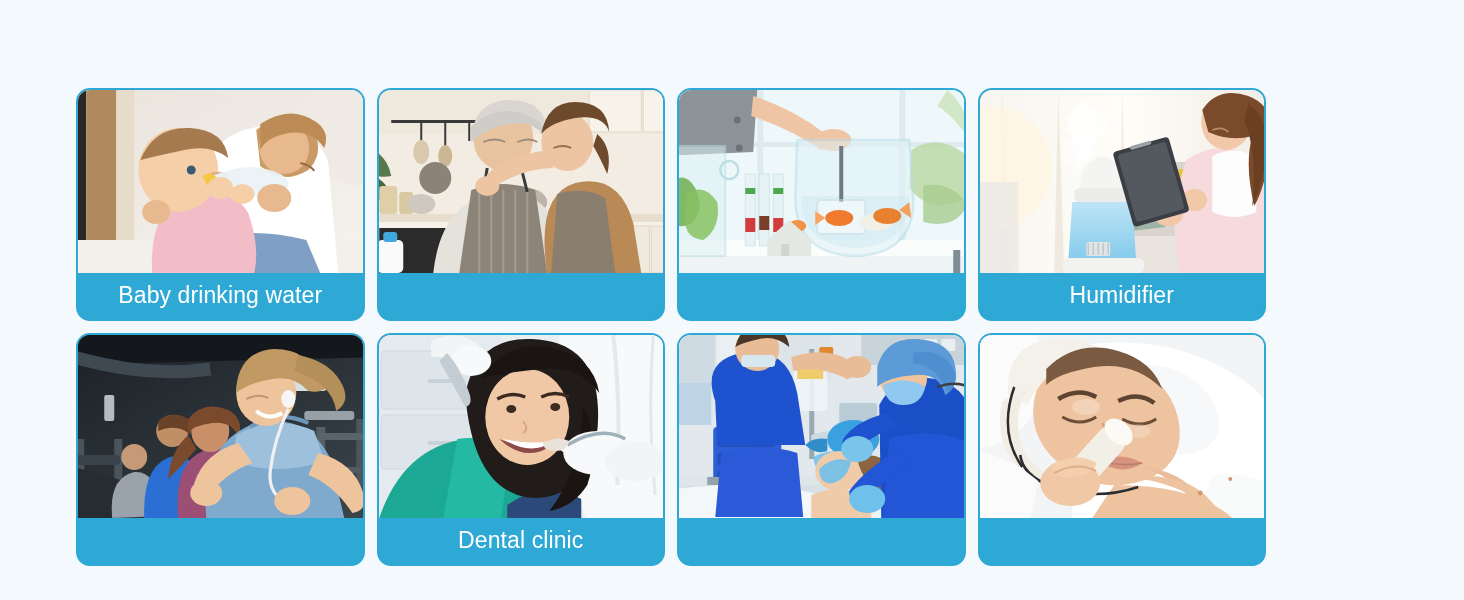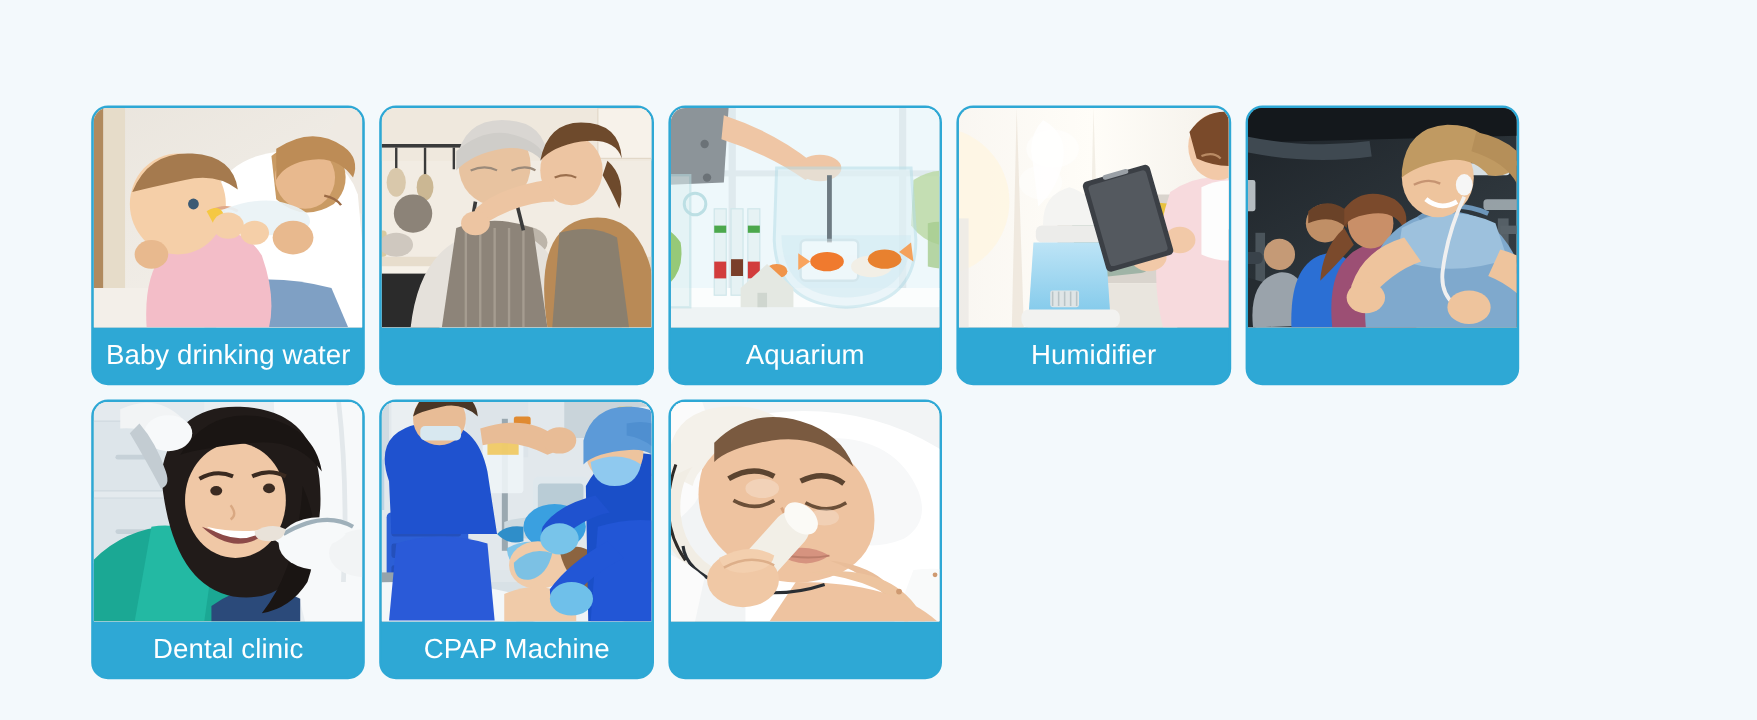--- a/index.html
+++ b/index.html
@@ -15,21 +15,21 @@
     font-family: "Liberation Sans", sans-serif;
     -webkit-font-smoothing: antialiased;
   }
 
   .application-grid {
     position: absolute;
     left: 76px;
     top: 88px;
     width: 1190px;
     display: grid;
-    grid-template-columns: repeat(5, 1fr);
+    grid-template-columns: repeat(4, 1fr);
     grid-template-rows: repeat(2, 233px);
     column-gap: 12px;
     row-gap: 12px;
   }
 
   .app-card {
     position: relative;
     border: 2px solid #2ea8d5;
     border-radius: 14px;
     overflow: hidden;
@@ -214,21 +214,20 @@
         <path d="M164 128 l-10 -7 l0 14 Z" fill="#f9a45e"></path>
         <ellipse cx="215" cy="132" rx="17" ry="9" fill="#f2efe6"></ellipse>
         <ellipse cx="226" cy="126" rx="14" ry="8" fill="#e8812f"></ellipse>
         <path d="M238 120 l10 -8 l2 16 Z" fill="#f4a15b"></path>
         <ellipse cx="136" cy="136" rx="9" ry="6" fill="#f0944a"></ellipse>
 
         <path d="M106 150 l22 -20 l22 20 l0 16 l-44 0 Z" fill="#e4e8e2"></path>
         <rect x="120" y="154" width="8" height="12" fill="#cfd6cf"></rect>
       </svg>
     </div>
-    <div class="card-caption">Aquarium</div>
   </div>
 
   <div class="app-card">
     <div class="card-photo">
       <svg viewBox="0 0 320 183" preserveAspectRatio="xMidYMid slice" aria-hidden="true">
         <defs>
           <linearGradient id="humWin" x1="0" y1="0" x2="1" y2="0">
             <stop offset="0" stop-color="#f7f4ef"></stop>
               <stop offset="0.5" stop-color="#fffdf8"></stop>
               <stop offset="1" stop-color="#f0ece5"></stop>
@@ -452,21 +451,20 @@
         <path d="M216 32 q8 -30 40 -28 q34 2 38 28 q4 20 -10 28 q-6 -22 -30 -20 q-28 2 -38 12 Z" fill="#5c9ad8"></path>
         <path d="M252 18 q28 -6 40 16 q6 16 -6 24 q-8 -26 -34 -30 Z" fill="#4f8fd0"></path>
         <path d="M222 50 q24 -10 42 2 q-4 18 -22 18 q-18 0 -20 -20 Z" fill="#8fc9ef"></path>
         <path d="M226 78 q-32 8 -44 26 q-4 12 10 14 q24 -22 46 -26 Z" fill="#1f52cf"></path>
         <ellipse cx="196" cy="114" rx="16" ry="13" fill="#78c4ea"></ellipse>
         <path d="M236 116 q-32 18 -48 40 q0 14 14 12 q22 -26 48 -38 Z" fill="#2256d6"></path>
         <ellipse cx="206" cy="164" rx="18" ry="14" fill="#6fc0ea"></ellipse>
         <path d="M276 52 q28 -10 42 10" stroke="#3e3e3e" stroke-width="2.5" fill="none"></path>
       </svg>
     </div>
-    <div class="card-caption">CPAP Machine</div>
   </div>
 
   <div class="app-card">
     <div class="card-photo">
       <svg viewBox="0 0 320 183" preserveAspectRatio="xMidYMid slice" aria-hidden="true">
         <rect width="320" height="183" fill="#f6f7f8"></rect>
         <path d="M0 0 L320 0 L320 183 L0 183 Z" fill="#f2f4f5"></path>
 
         <path d="M110 12 q90 -16 160 26 q46 26 50 74 l0 71 l-210 0 Z" fill="#ffffff"></path>
         <path d="M176 30 q58 -2 78 44 q10 26 -12 40 q-40 16 -72 -14 q-22 -38 6 -70 Z" fill="#f7f8f9"></path>

